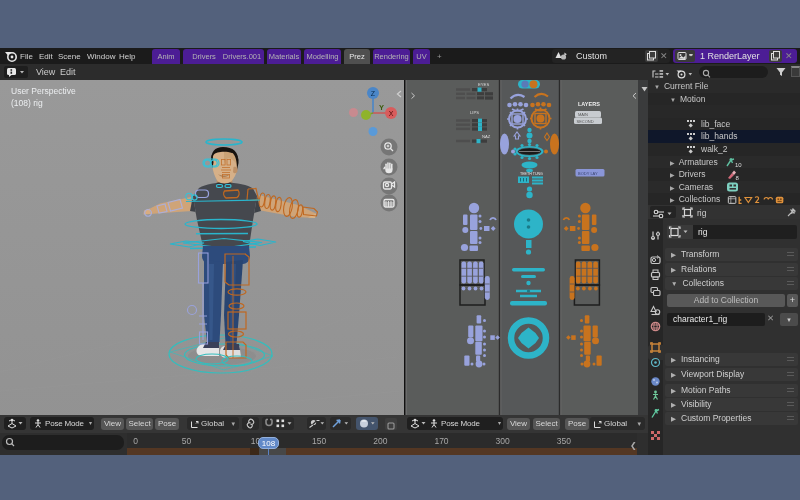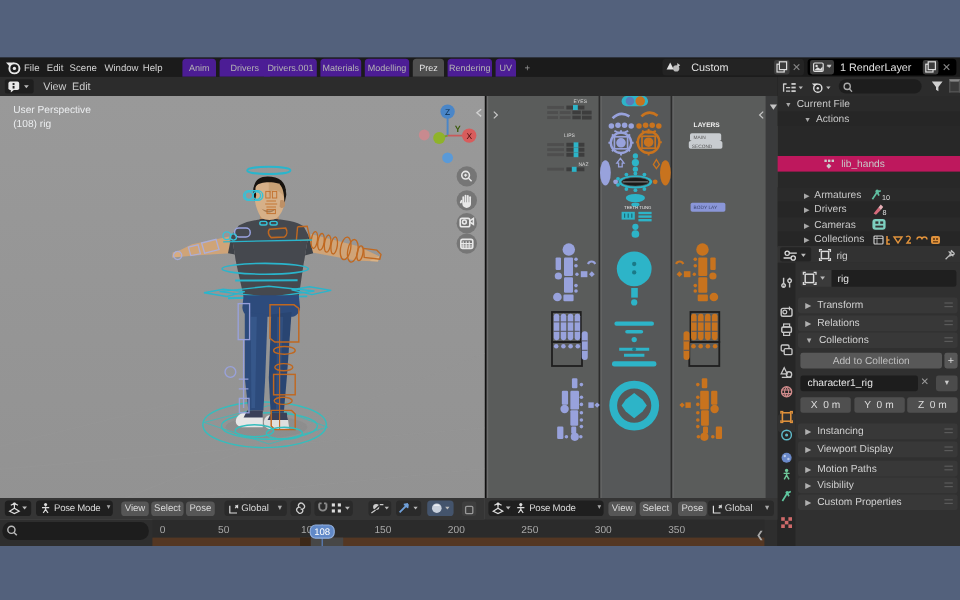--- a/index.html
+++ b/index.html
@@ -69,21 +69,21 @@
       <span class="abs" style="left:24px;top:2px;font-size:9px;color:#e2e2e2">Custom</span>
       <div class="abs" style="left:93px;top:1px;width:13px;height:12px;background:#3c3c3c;border-radius:2px">
         <svg width="13" height="12" viewBox="0 0 13 12">
             <rect x="2.5" y="3.5" width="6" height="6.5" fill="none" stroke="#ddd" stroke-width="1"></rect>
             <rect x="4.5" y="1.5" width="6" height="6.5" fill="#3c3c3c" stroke="#ddd" stroke-width="1"></rect>
           </svg>
       </div>
       <span class="abs" style="left:108px;top:1.5px;color:#888;font-size:9px">✕</span>
     </div>
 
-    <div class="abs" style="left:673px;top:1px;width:124px;height:14px;background:#000000;border-radius:3px">
+    <div class="abs" style="left:673px;top:1px;width:124px;height:14px;background:#4c1d95;border-radius:3px">
       <div class="abs" style="left:2px;top:1px;width:20px;height:12px;background:#3a3a3a;border-radius:2px">
         <svg width="20" height="12" viewBox="0 0 20 12">
             <rect x="3" y="2.5" width="8" height="7" rx="1" fill="none" stroke="#ddd" stroke-width="1"></rect>
             <circle cx="5.5" cy="5" r="1" fill="#ddd"></circle>
             <path d="M3.5 8.5 l3-2.5 2 1.5 2-2 v3.5 z" fill="#ddd"></path>
             <path d="M14 5 l3.5 0 M15.7 3.6 l0 0" stroke="#ccc"></path>
             <path d="M14 4 l4 0 l-2 2.6 z" fill="#ccc"></path>
           </svg>
       </div>
       <span class="abs" style="left:27px;top:2px;font-size:9px;color:#e2e2e2">1 RenderLayer</span>
@@ -617,21 +617,21 @@
           <circle cx="7.5" cy="6.5" r="3" fill="none" stroke="#bbb" stroke-width="1.2"></circle>
           <path d="M9.7 8.7 L12 11" stroke="#bbb" stroke-width="1.2"></path>
         </svg>
     </div>
     <div class="abs" style="left:127px;top:0;width:510px;height:15px;background:#2b2b2b;color:#a8a8a8;font-size:8.5px">
       <span class="abs" style="left:-6.5px;top:3px;width:30px;text-align:center">0</span>
       <span class="abs" style="left:54.7px;top:3px;width:30px;text-align:left">50</span>
       <span class="abs" style="left:115.9px;top:3px;width:30px;text-align:center">100</span>
       <span class="abs" style="left:177.1px;top:3px;width:30px;text-align:center">150</span>
       <span class="abs" style="left:238.3px;top:3px;width:30px;text-align:center">200</span>
-      <span class="abs" style="left:299.5px;top:3px;width:30px;text-align:center">250</span>
+      <span class="abs" style="left:299.5px;top:3px;width:30px;text-align:center">170</span>
       <span class="abs" style="left:360.7px;top:3px;width:30px;text-align:center">300</span>
       <span class="abs" style="left:421.9px;top:3px;width:30px;text-align:center">350</span>
     </div>
     <div class="abs" style="left:127px;top:15px;width:510px;height:7px;background:linear-gradient(#573а20,#6f4523)"></div>
     <div class="abs" style="left:127px;top:15px;width:510px;height:7px;background:#543723"></div>
     <div class="abs" style="left:250px;top:15px;width:9px;height:7px;background:#3c2818"></div>
     <div class="abs" style="left:259px;top:15px;width:27px;height:7px;background:#474747"></div>
     <div class="abs" style="left:267.5px;top:4px;width:1.6px;height:18px;background:#5a82c4"></div>
     <div class="abs" style="left:258px;top:3.5px;width:21px;height:12px;background:#6189c8;border:1px solid #93b0dc;border-radius:5px;color:#fff;font-size:8px;text-align:center;line-height:11px;box-sizing:border-box">108</div>
     <span class="abs" style="left:630px;top:8px;color:#aaa;font-size:8px">❮</span>
@@ -662,22 +662,24 @@
             <path d="M8.8 7 L11 9.4" stroke="#aaa" stroke-width="1.1"></path>
           </svg>
       </div>
       <svg class="abs" style="left:127px;top:2px" width="12" height="12" viewBox="0 0 12 12">
           <path d="M1.5 2 L10.5 2 L7 6.5 L7 10 L5 8.8 L5 6.5 Z" fill="#cfcfcf"></path>
         </svg>
       <div class="abs" style="left:143px;top:2px;width:9px;height:11px;background:#3a3a3a;border:1px solid #555;border-top:2px solid #888"></div>
     </div>
 
     <div class="orow" style="top:16px;background:#2a2a2a"><span style="margin-left:6px;color:#a8a8a8;font-size:6px">▼</span><span style="margin-left:4px">Current File</span></div>
-    <div class="orow" style="top:28.6px;background:#262626"><span style="margin-left:22px;color:#a8a8a8;font-size:6px">▼</span><span style="margin-left:4px">Actions</span></div>
-    <div class="orow" style="top:66.4px;background:#be185d"><span class="acticon" style="left:38px"></span><span style="margin-left:53px">lib_hands</span></div>
+    <div class="orow" style="top:28.6px;background:#262626"><span style="margin-left:22px;color:#a8a8a8;font-size:6px">▼</span><span style="margin-left:4px">Motion</span></div>
+    <div class="orow" style="top:53.8px;background:#262626"><span class="acticon" style="left:38px"></span><span style="margin-left:53px">lib_face</span></div>
+    <div class="orow" style="top:66.4px;background:#0f172a"><span class="acticon" style="left:38px"></span><span style="margin-left:53px">lib_hands</span></div>
+    <div class="orow" style="top:79px;background:#262626"><span class="acticon" style="left:38px"></span><span style="margin-left:53px">walk_2</span></div>
     <div class="orow" style="top:91.6px;background:#2a2a2a"><span style="margin-left:22px;color:#a8a8a8;font-size:6px">▶</span><span style="margin-left:4px">Armatures</span>
       <svg class="abs" style="left:76px;top:1px" width="22" height="11" viewBox="0 0 22 11">
           <path d="M3 9 L7 3 M7 3 l1.5 3 M7 3 l3-1" stroke="#5fbfa0" stroke-width="1.4" fill="none"></path>
           <circle cx="7" cy="2.5" r="1.5" fill="#5fbfa0"></circle>
           <text x="11" y="10" font-size="6" fill="#ddd">10</text>
         </svg>
     </div>
     <div class="orow" style="top:104.2px;background:#262626"><span style="margin-left:22px;color:#a8a8a8;font-size:6px">▶</span><span style="margin-left:4px">Drivers</span>
       <svg class="abs" style="left:76px;top:1px" width="22" height="11" viewBox="0 0 22 11">
           <path d="M4 9 L8 4 L10 6 L6 10 Z" fill="#d46a7a"></path>
@@ -803,24 +805,19 @@
     <div class="prow" style="top:27px"></div>
     <div class="panel" style="top:43px"><span class="tri">▶</span>Transform</div>
     <div class="panel" style="top:58px"><span class="tri">▶</span>Relations</div>
     <div class="panel" style="top:72px"><span class="tri">▼</span>Collections</div>
 
     <div class="abs" style="left:19px;top:89px;width:118px;height:13px;background:#585858;border-radius:2px;color:#bdbdbd;font-size:8.5px;text-align:center;line-height:13px">Add to Collection</div>
     <div class="abs" style="left:139px;top:89px;width:11px;height:13px;background:#585858;border-radius:2px;color:#ddd;font-size:9px;text-align:center;line-height:12px">+</div>
     <div class="abs" style="left:19px;top:108px;width:98px;height:13px;background:#1d1d1d;border-radius:2px;color:#e8e8e8;font-size:8.5px;line-height:13px"><span style="margin-left:6px">character1_rig</span></div>
     <div class="abs" style="left:119px;top:108px;color:#999;font-size:8.5px">✕</div>
     <div class="abs" style="left:132px;top:108px;width:18px;height:13px;background:#4b4b4b;border-radius:2px;color:#ccc;font-size:7px;text-align:center;line-height:13px">▾</div>
-    <div class="abs" style="left:19px;top:126px;width:131px;height:13px">
-      <div class="abs" style="left:0;width:42px;height:13px;background:#4f4f4f;border-radius:2px;color:#ddd;font-size:8.5px;text-align:center;line-height:13px">X &nbsp;0 m</div>
-      <div class="abs" style="left:44.5px;width:42px;height:13px;background:#4f4f4f;border-radius:2px;color:#ddd;font-size:8.5px;text-align:center;line-height:13px">Y &nbsp;0 m</div>
-      <div class="abs" style="left:89px;width:42px;height:13px;background:#4f4f4f;border-radius:2px;color:#ddd;font-size:8.5px;text-align:center;line-height:13px">Z &nbsp;0 m</div>
-    </div>
     <div class="panel" style="top:148px"><span class="tri">▶</span>Instancing</div>
     <div class="panel" style="top:163px"><span class="tri">▶</span>Viewport Display</div>
     <div class="panel" style="top:179px"><span class="tri">▶</span>Motion Paths</div>
     <div class="panel" style="top:193px"><span class="tri">▶</span>Visibility</div>
     <div class="panel" style="top:207px"><span class="tri">▶</span>Custom Properties</div>
   </div>
 </div>
 
 </body></html>

